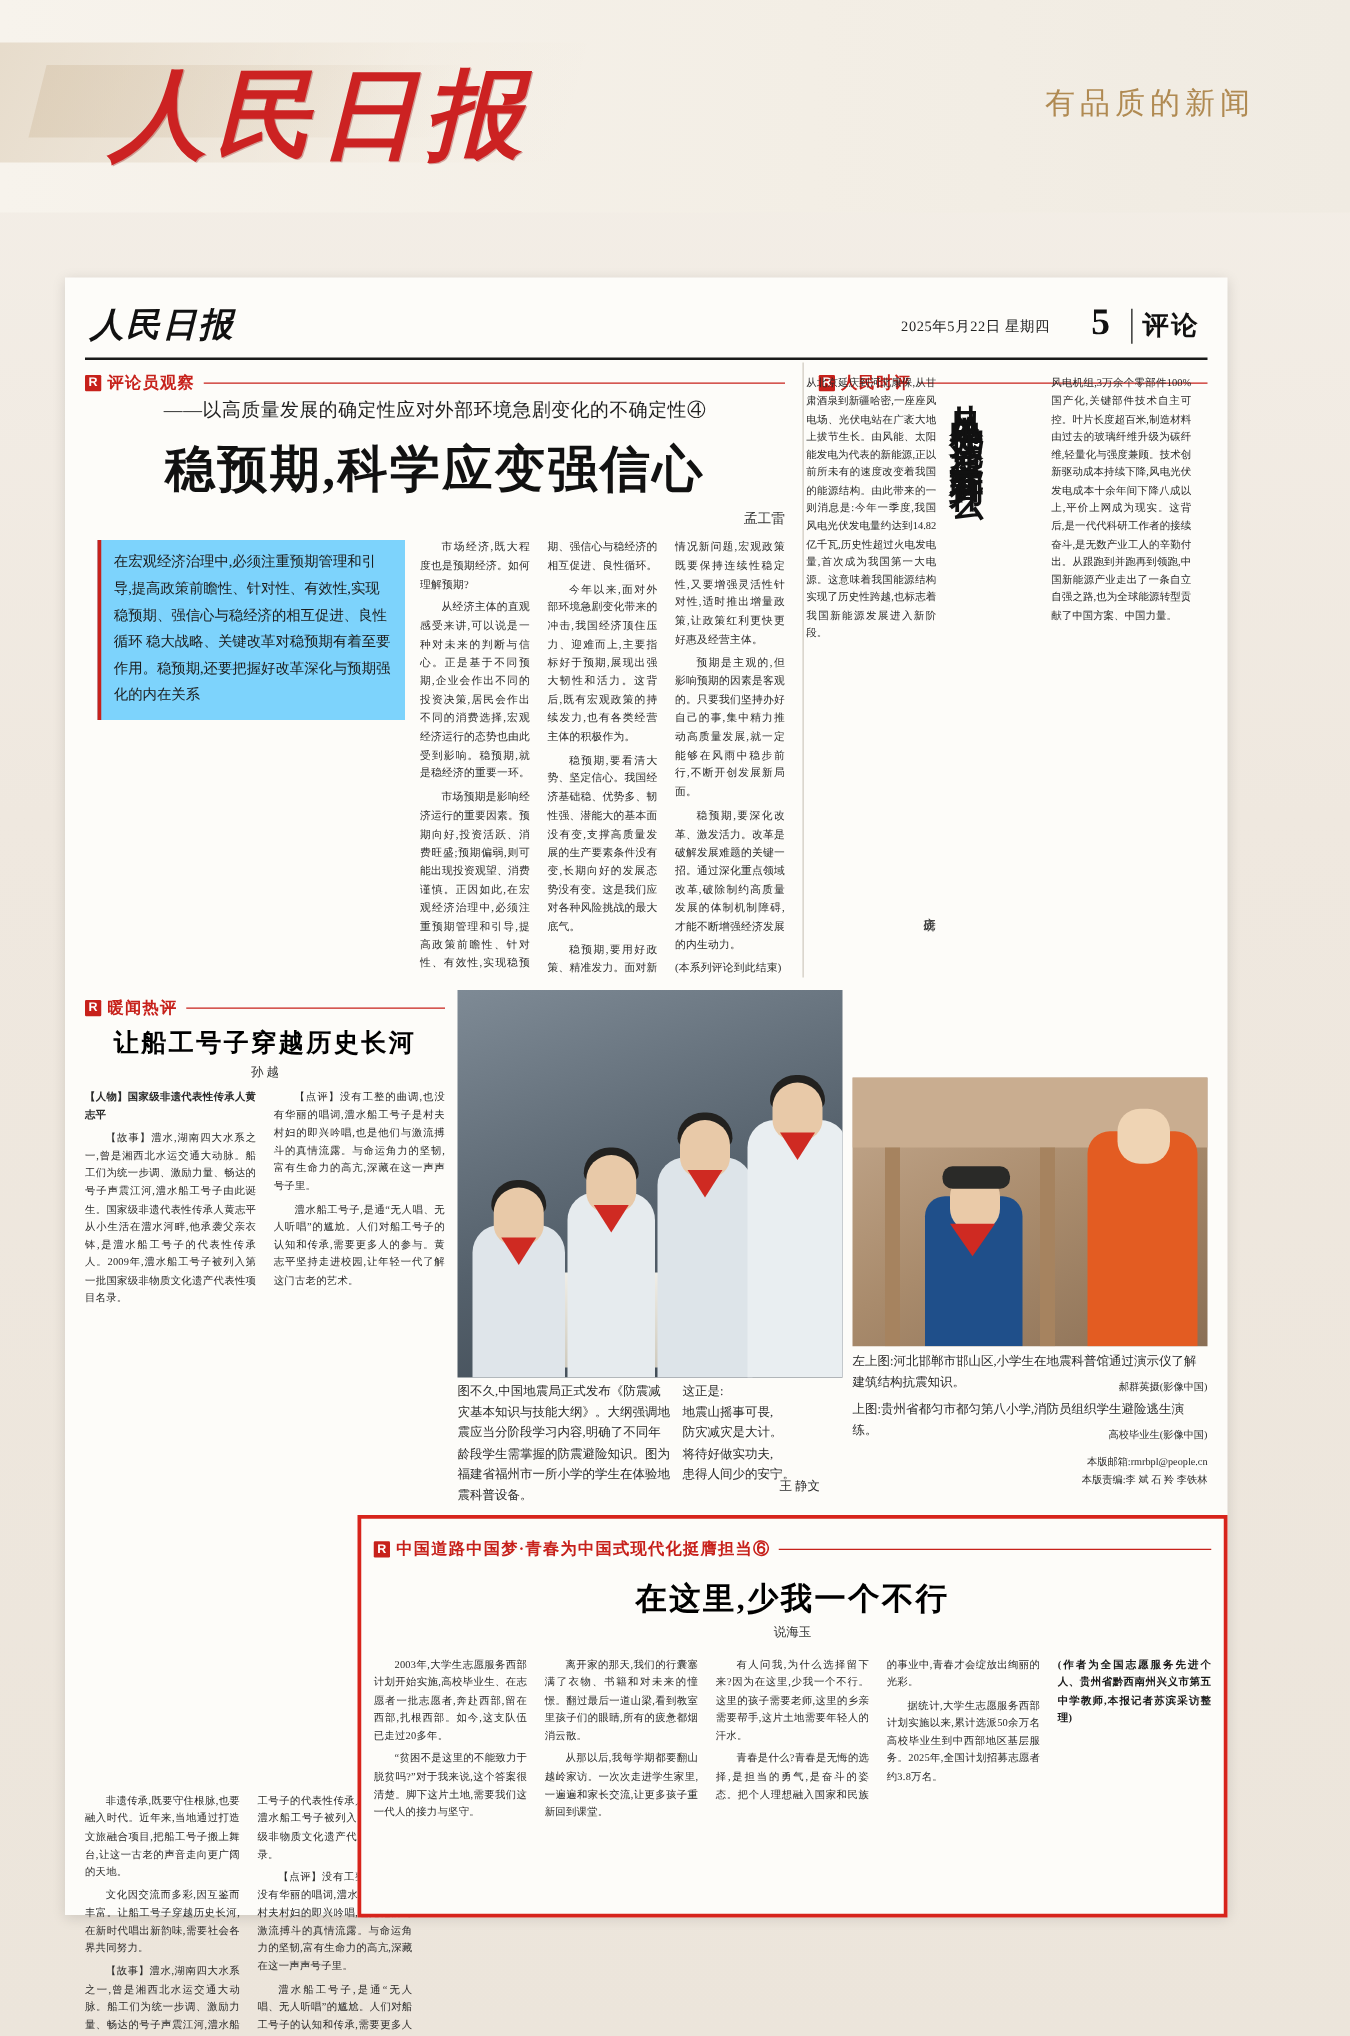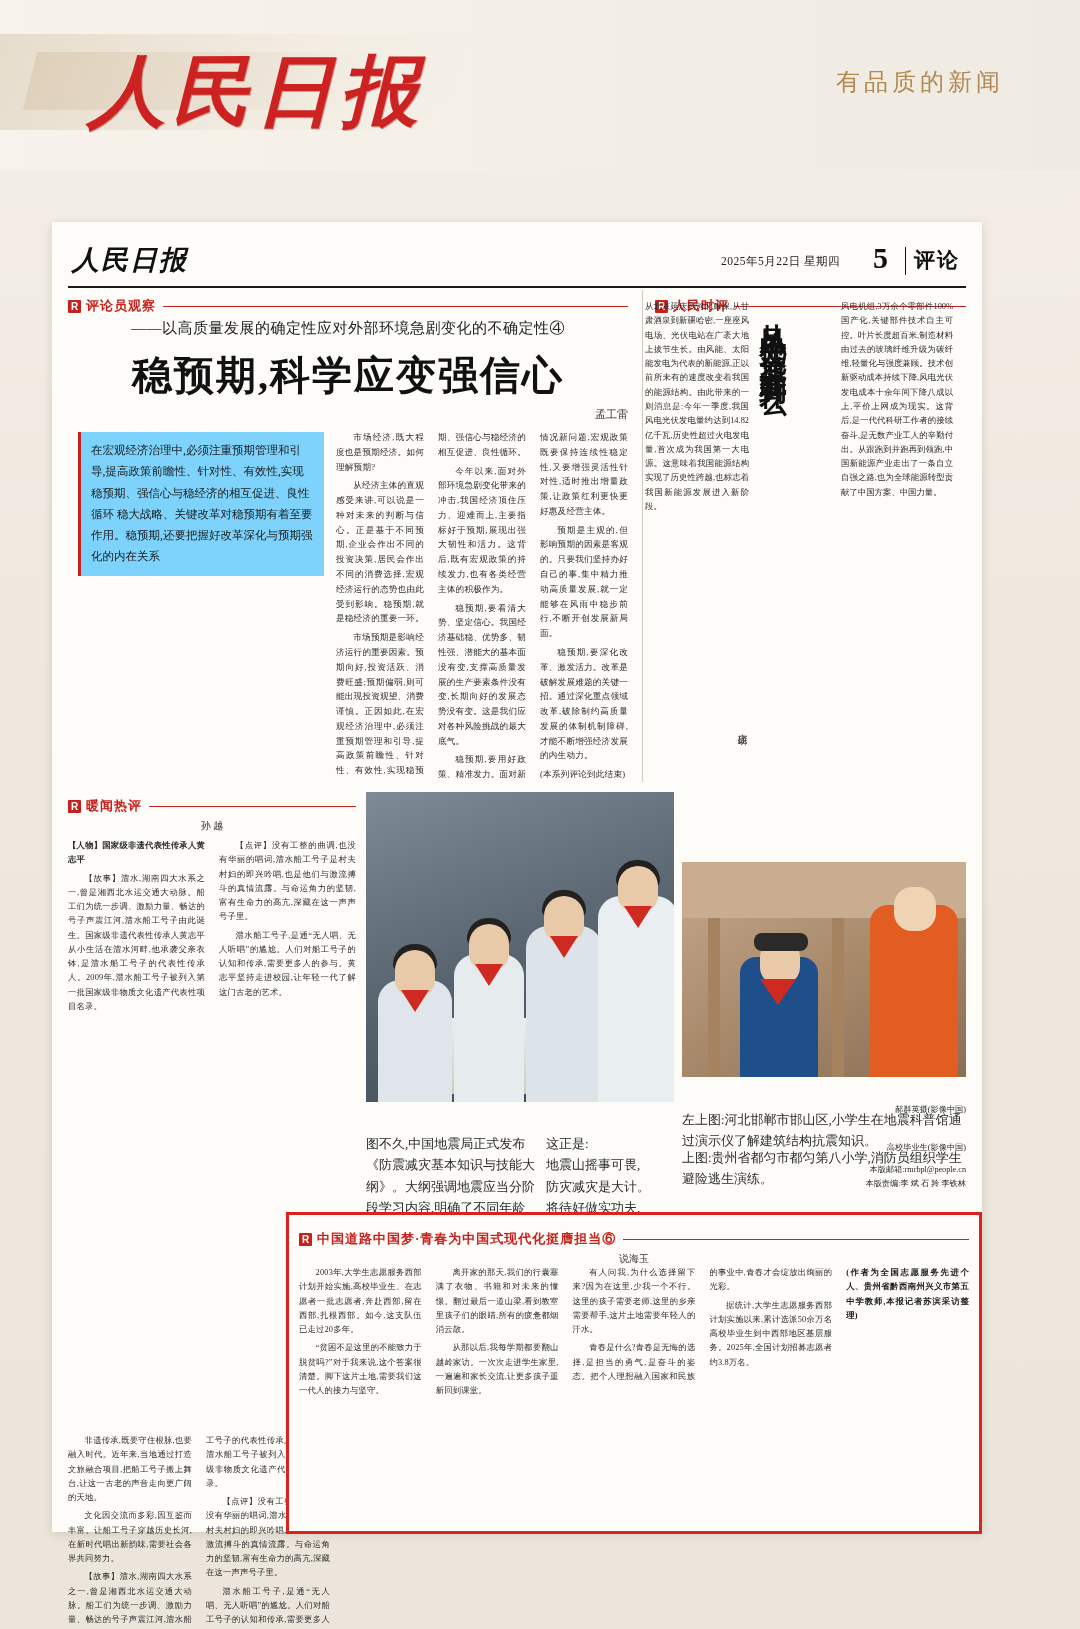--- a/index.html
+++ b/index.html
@@ -133,21 +133,21 @@
   #rcol-b { left: 198px; width: 112px; }
 
   
   #midzone { position: relative; margin-top: 8px; height: 400px; }
   #mid-left { position: absolute; left: 0; top: 0; width: 288px; }
   #mid-title { font-size: 20px; font-weight: bold; text-align: center; letter-spacing: 2px; margin: 6px 0 3px; }
   #mid-by { font-size: 10px; text-align: center; color: #333; margin-bottom: 6px; }
   .photo {
     position: absolute; background: #b9c3cb; overflow: hidden;
   }
-  .ph-cap { font-size: 13px; line-height: 1.65; color: #2a2a2a; margin-top: 27px; }
+  .ph-cap { font-size: 10px; line-height: 1.65; color: #2a2a2a; }
   .credit { font-size: 8.2px; text-align: right; color: #2a2a2a; }
 
   
   #photoA { left: 298px; top: 2px; width: 308px; height: 310px;
             background: linear-gradient(160deg,#7e8a95 0%, #55616c 55%, #3c4751 100%); }
   #photoB { left: 614px; top: 72px; width: 284px; height: 215px;
             background: linear-gradient(150deg,#c4a98e 0%, #a98b6c 50%, #8a6f55 100%); }
   .kid { position: absolute; bottom: 0; background: #e8ecef; border-radius: 22px 22px 0 0; }
   .kid .head { position: absolute; left: 50%; transform: translateX(-50%); top: -30px;
                width: 40px; height: 46px; background: #e8c9a8; border-radius: 20px 20px 16px 16px; }
@@ -158,21 +158,21 @@
                border-top: 22px solid #cf2a22; }
   .screenglow { position: absolute; left: 14px; bottom: 8px; width: 150px; height: 76px;
                 background: linear-gradient(180deg,#f0eee7,#cfcabd); border-radius: 4px; }
 
   
   #redbox {
     position: absolute; left: 286px; top: 1212px; width: 696px; height: 322px;
     border: 3px solid #d7241c; background: #fdfcf9; padding: 8px 10px;
   }
   #rb-title { font-size: 25px; font-weight: bold; text-align: center; letter-spacing: 2px; margin: 14px 0 4px; }
-  #rb-by { font-size: 10px; text-align: center; color: #333; margin-bottom: 0; }
+  #rb-by { font-size: 10px; text-align: center; color: #333; margin-bottom: 12px; }
   #rb-note { font-size: 8.4px; line-height: 1.7; font-weight: bold; color: #1a1a1a; }
 
   
   #botleft { position: absolute; left: 16px; top: 1212px; width: 262px; height: 318px; }
 </style>
 </head>
 <body>
 
 <div id="page">
 
@@ -239,20 +239,21 @@
     </div>
 
     <div id="midzone">
 
       <div id="mid-left">
         <div class="flag">
           <span class="rmark">R</span>
           <span class="ftext">暖闻热评</span>
           <span class="flagline"></span>
         </div>
+        <div id="mid-title">让船工号子穿越历史长河</div>
         <div id="mid-by">孙 越</div>
         <div class="bodytext c2" style="font-size:8.3px">
           <p style="text-indent:0;font-weight:bold">【人物】国家级非遗代表性传承人黄志平</p>
           <p>【故事】澧水,湖南四大水系之一,曾是湘西北水运交通大动脉。船工们为统一步调、激励力量、畅达的号子声震江河,澧水船工号子由此诞生。国家级非遗代表性传承人黄志平从小生活在澧水河畔,他承袭父亲衣钵,是澧水船工号子的代表性传承人。2009年,澧水船工号子被列入第一批国家级非物质文化遗产代表性项目名录。</p>
           <p>【点评】没有工整的曲调,也没有华丽的唱词,澧水船工号子是村夫村妇的即兴吟唱,也是他们与激流搏斗的真情流露。与命运角力的坚韧,富有生命力的高亢,深藏在这一声声号子里。</p>
           <p>澧水船工号子,是通“无人唱、无人听唱”的尴尬。人们对船工号子的认知和传承,需要更多人的参与。黄志平坚持走进校园,让年轻一代了解这门古老的艺术。</p>
         </div>
       </div>
 
       <div class="photo" id="photoA">
@@ -318,20 +319,21 @@
     </div>
 
   </div>
 
   <div id="redbox">
     <div class="flag">
       <span class="rmark">R</span>
       <span class="ftext">中国道路中国梦·青春为中国式现代化挺膺担当⑥</span>
       <span class="flagline"></span>
     </div>
+    <div id="rb-title">在这里,少我一个不行</div>
     <div id="rb-by">说海玉</div>
     <div class="bodytext c5" style="font-size:8.3px">
       <p>2003年,大学生志愿服务西部计划开始实施,高校毕业生、在志愿者一批志愿者,奔赴西部,留在西部,扎根西部。如今,这支队伍已走过20多年。</p>
       <p>“贫困不是这里的不能致力于脱贫吗?”对于我来说,这个答案很清楚。脚下这片土地,需要我们这一代人的接力与坚守。</p>
       <p>离开家的那天,我们的行囊塞满了衣物、书籍和对未来的憧憬。翻过最后一道山梁,看到教室里孩子们的眼睛,所有的疲惫都烟消云散。</p>
       <p>从那以后,我每学期都要翻山越岭家访。一次次走进学生家里,一遍遍和家长交流,让更多孩子重新回到课堂。</p>
       <p>有人问我,为什么选择留下来?因为在这里,少我一个不行。这里的孩子需要老师,这里的乡亲需要帮手,这片土地需要年轻人的汗水。</p>
       <p>青春是什么?青春是无悔的选择,是担当的勇气,是奋斗的姿态。把个人理想融入国家和民族的事业中,青春才会绽放出绚丽的光彩。</p>
       <p>据统计,大学生志愿服务西部计划实施以来,累计选派50余万名高校毕业生到中西部地区基层服务。2025年,全国计划招募志愿者约3.8万名。</p>
       <p id="rb-note" style="text-indent:0">(作者为全国志愿服务先进个人、贵州省黔西南州兴义市第五中学教师,本报记者苏滨采访整理)</p>

